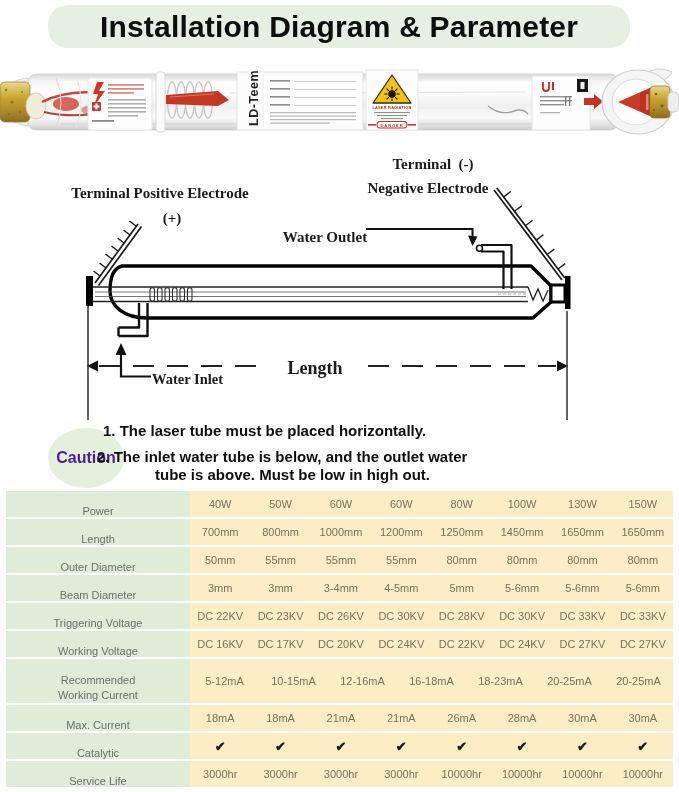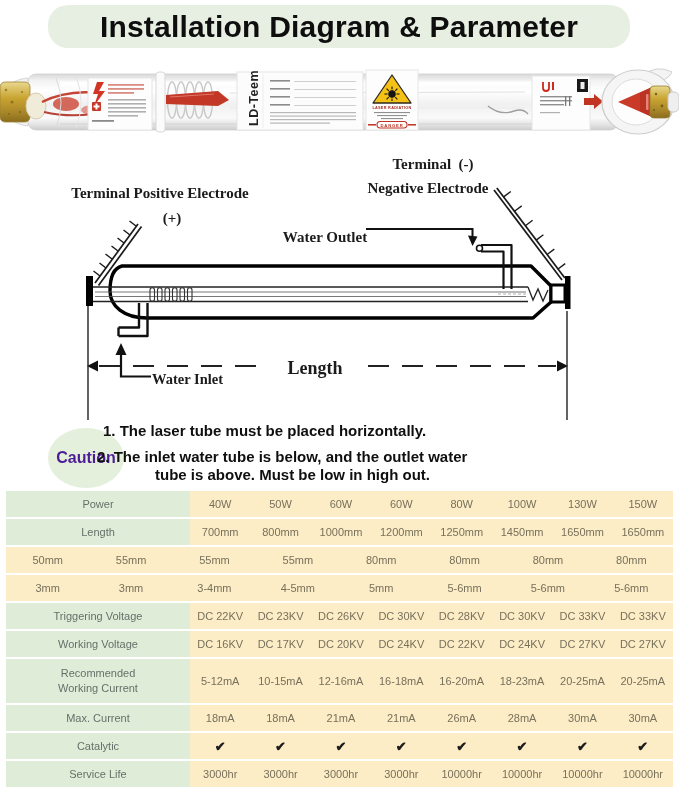--- a/index.html
+++ b/index.html
@@ -28,21 +28,21 @@
   .caution-badge{position:absolute;left:48px;top:8px;width:76px;height:60px;border-radius:50%;
     background:var(--caution-bg,#e4f0dc);display:flex;align-items:center;justify-content:center;
     font-weight:bold;font-size:16px;color:#4c1d95;}
   .citem{position:absolute;font-weight:bold;font-size:15px;color:#0f0f0f;white-space:pre;}
   .ci1{left:97px;top:2px;margin-left:6px;}
   .ci2a{left:97px;top:28px;}
   .ci2b{left:115px;top:46px;margin-left:40px;}
   
   .ptable{position:absolute;left:6px;top:491px;width:667px;}
   .prow{display:flex;margin-bottom:2px;}
-  .pl{width:184px;background:var(--table-label-bg,#dfecd8);display:flex;align-items:center;
+  .pl{width:184px;background:var(--table-label-bg,#dfecd8);display:flex;align-items:flex-end;
       justify-content:center;color:#64716a;font-size:11px;text-align:center;}
   .pv{flex:1;background:var(--table-value-bg,#fcedc6);display:flex;align-items:center;
       justify-content:center;color:#77705b;font-size:11px;}
   .h26 .pl,.h26 .pv{height:26px;}
   .h44 .pl,.h44 .pv{height:44px;}
   .narrow{display:block;max-width:106px;line-height:1.35;}
   .check{color:#1c1c1c;font-weight:bold;font-size:13px;}
 </style>
 </head>
 <body>
@@ -347,31 +347,37 @@
       <div class="pv">800mm</div>
       <div class="pv">1000mm</div>
       <div class="pv">1200mm</div>
       <div class="pv">1250mm</div>
       <div class="pv">1450mm</div>
       <div class="pv">1650mm</div>
       <div class="pv">1650mm</div>
     </div>
 
     <div class="prow h26">
+      <div class="pl">
+          <span>Outer Diameter</span>
+        </div>
       <div class="pv">50mm</div>
       <div class="pv">55mm</div>
       <div class="pv">55mm</div>
       <div class="pv">55mm</div>
       <div class="pv">80mm</div>
       <div class="pv">80mm</div>
       <div class="pv">80mm</div>
       <div class="pv">80mm</div>
     </div>
 
     <div class="prow h26">
+      <div class="pl">
+          <span>Beam Diameter</span>
+        </div>
       <div class="pv">3mm</div>
       <div class="pv">3mm</div>
       <div class="pv">3-4mm</div>
       <div class="pv">4-5mm</div>
       <div class="pv">5mm</div>
       <div class="pv">5-6mm</div>
       <div class="pv">5-6mm</div>
       <div class="pv">5-6mm</div>
     </div>
 
@@ -404,21 +410,20 @@
     </div>
 
     <div class="prow h44">
       <div class="pl">
           <span class="narrow">Recommended Working Current</span>
         </div>
       <div class="pv">5-12mA</div>
       <div class="pv">10-15mA</div>
       <div class="pv">12-16mA</div>
       <div class="pv">16-18mA</div>
-      <div class="pv">16-20mA</div>
       <div class="pv">18-23mA</div>
       <div class="pv">20-25mA</div>
       <div class="pv">20-25mA</div>
     </div>
 
     <div class="prow h26">
       <div class="pl">
           <span>Max. Current</span>
         </div>
       <div class="pv">18mA</div>

